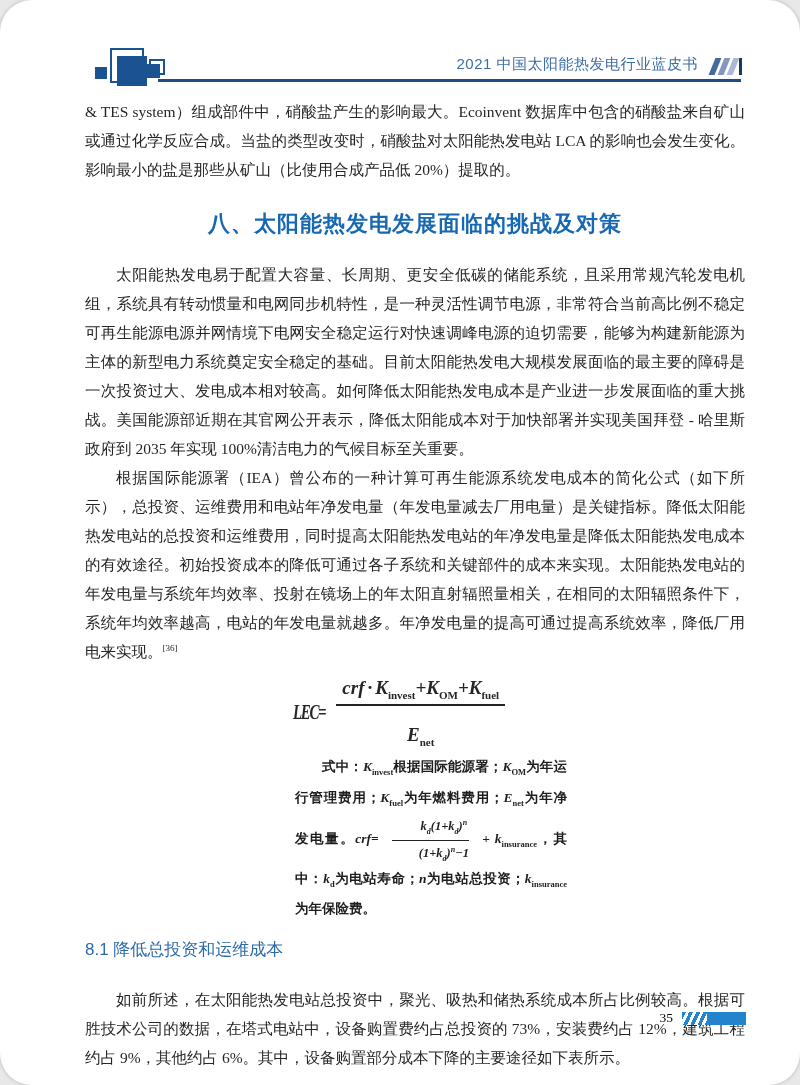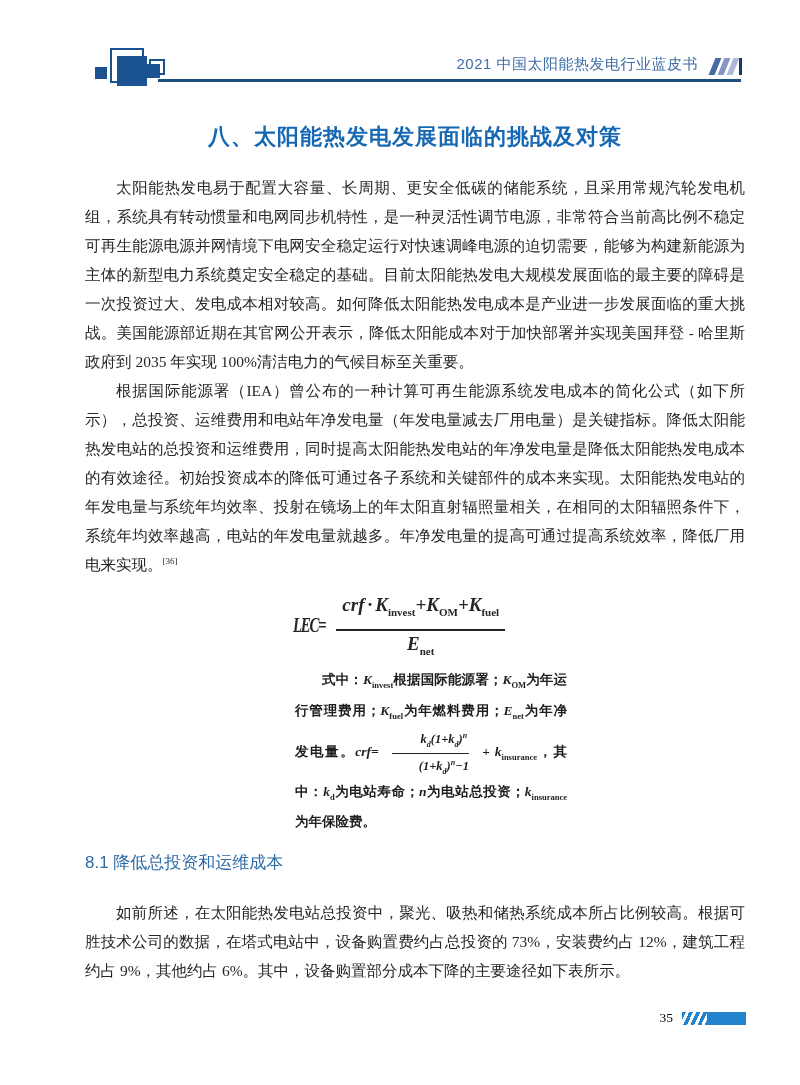--- a/index.html
+++ b/index.html
@@ -1,20 +1,21 @@
 <!DOCTYPE html>
 <html><head>
 <meta charset="utf-8">
 <style>
   html,body { margin:0; padding:0; }
   body { background:#e8e8e8; font-family:"Liberation Serif","DejaVu Serif",serif; }
   .page {
     position:relative; width:800px; height:1085px; margin:0 auto;
     background:#ffffff; overflow:hidden; color:#262626;
     box-shadow:0 0 4px rgba(0,0,0,.2);
+    border-radius:32px;
   }
 
   
   .logo { position:absolute; left:0; top:0; }
   .logo .sq { position:absolute; box-sizing:border-box; }
   .sq-a { left:95px;  top:67px; width:12px; height:12px; background:#1b5291; }
   .sq-b { left:110px; top:48px; width:34px; height:35px; border:2px solid #1b5291; background:#ffffff; }
   .sq-c { left:117px; top:56px; width:30px; height:30px; background:#1b5291; }
   .sq-d { left:149px; top:59px; width:16px; height:16px; border:2px solid #1b5291; background:#ffffff; }
   .sq-e { left:146px; top:64px; width:14px; height:14px; background:#1b5291; }
@@ -54,22 +55,22 @@
   }
 
   
   .formula-block { margin:10px 0 0 206px; width:300px; }
   .formula-row { display:flex; align-items:center; justify-content:flex-start; padding-left:2px; min-height:72px; }
   .lec {
     display:inline-block; font-style:italic; font-weight:bold; font-size:22px;
     transform:scaleX(.68); transform-origin:left center; letter-spacing:-2px; margin-right:-4px;
   }
   .frac { display:inline-block; text-align:center; font-weight:bold; font-style:italic; }
-  .frac .num { display:block; font-size:19px; border-bottom:2px solid #222; padding:0 6px 11px; }
-  .frac .den { display:block; font-size:19px; padding-top:2px; }
+  .frac .num { display:block; font-size:19px; border-bottom:2px solid #222; padding:0 6px 3px; }
+  .frac .den { display:block; font-size:19px; padding-top:18px; }
   .frac sub { font-size:11px; font-style:normal; font-weight:bold; }
   .frac .dot { padding:0 3px; }
 
   
   .formula-note {
     margin:6px 0 0 4px; width:272px;
     font-size:13.5px; font-weight:bold; line-height:26px; text-align:justify;
     text-indent:2em; color:#1e1e1e;
   }
   .formula-note sub { font-size:8.5px; }
@@ -106,20 +107,21 @@
   <div class="header-slashes">
     <span class="sl sl1"></span>
     <span class="sl sl2"></span>
     <span class="sl sl3"></span>
     <span class="sl sl4"></span>
   </div>
   <div class="header-rule"></div>
 
   <div class="content">
 
+    <p class="no-indent">&amp; TES system）组成部件中，硝酸盐产生的影响最大。Ecoinvent 数据库中包含的硝酸盐来自矿山或通过化学反应合成。当盐的类型改变时，硝酸盐对太阳能热发电站 LCA 的影响也会发生变化。影响最小的盐是那些从矿山（比使用合成产品低 20%）提取的。</p>
 
     <div class="chapter-heading">八、太阳能热发电发展面临的挑战及对策</div>
 
     <p>太阳能热发电易于配置大容量、长周期、更安全低碳的储能系统，且采用常规汽轮发电机组，系统具有转动惯量和电网同步机特性，是一种灵活性调节电源，非常符合当前高比例不稳定可再生能源电源并网情境下电网安全稳定运行对快速调峰电源的迫切需要，能够为构建新能源为主体的新型电力系统奠定安全稳定的基础。目前太阳能热发电大规模发展面临的最主要的障碍是一次投资过大、发电成本相对较高。如何降低太阳能热发电成本是产业进一步发展面临的重大挑战。美国能源部近期在其官网公开表示，降低太阳能成本对于加快部署并实现美国拜登 - 哈里斯政府到 2035 年实现 100%清洁电力的气候目标至关重要。</p>
     <p><span>根据国际能源署（IEA）曾公布的一种计算可再生能源系统发电成本的简化公式（如下所示），总投资、运维费用和电站年净发电量（年发电量减去厂用电量）是关键指标。降低太阳能热发电站的总投资和运维费用，同时提高太阳能热发电站的年净发电量是降低太阳能热发电成本的有效途径。初始投资成本的降低可通过各子系统和关键部件的成本来实现。太阳能热发电站的年发电量与系统年均效率、投射在镜场上的年太阳直射辐照量相关，在相同的太阳辐照条件下，系统年均效率越高，电站的年发电量就越多。年净发电量的提高可通过提高系统效率，降低厂用电来实现。</span><sup class="ref">[36]</sup></p>
 
     <div class="formula-block">
       <div class="formula-row">
         <span class="lec">LEC=</span>
         <span class="frac">

